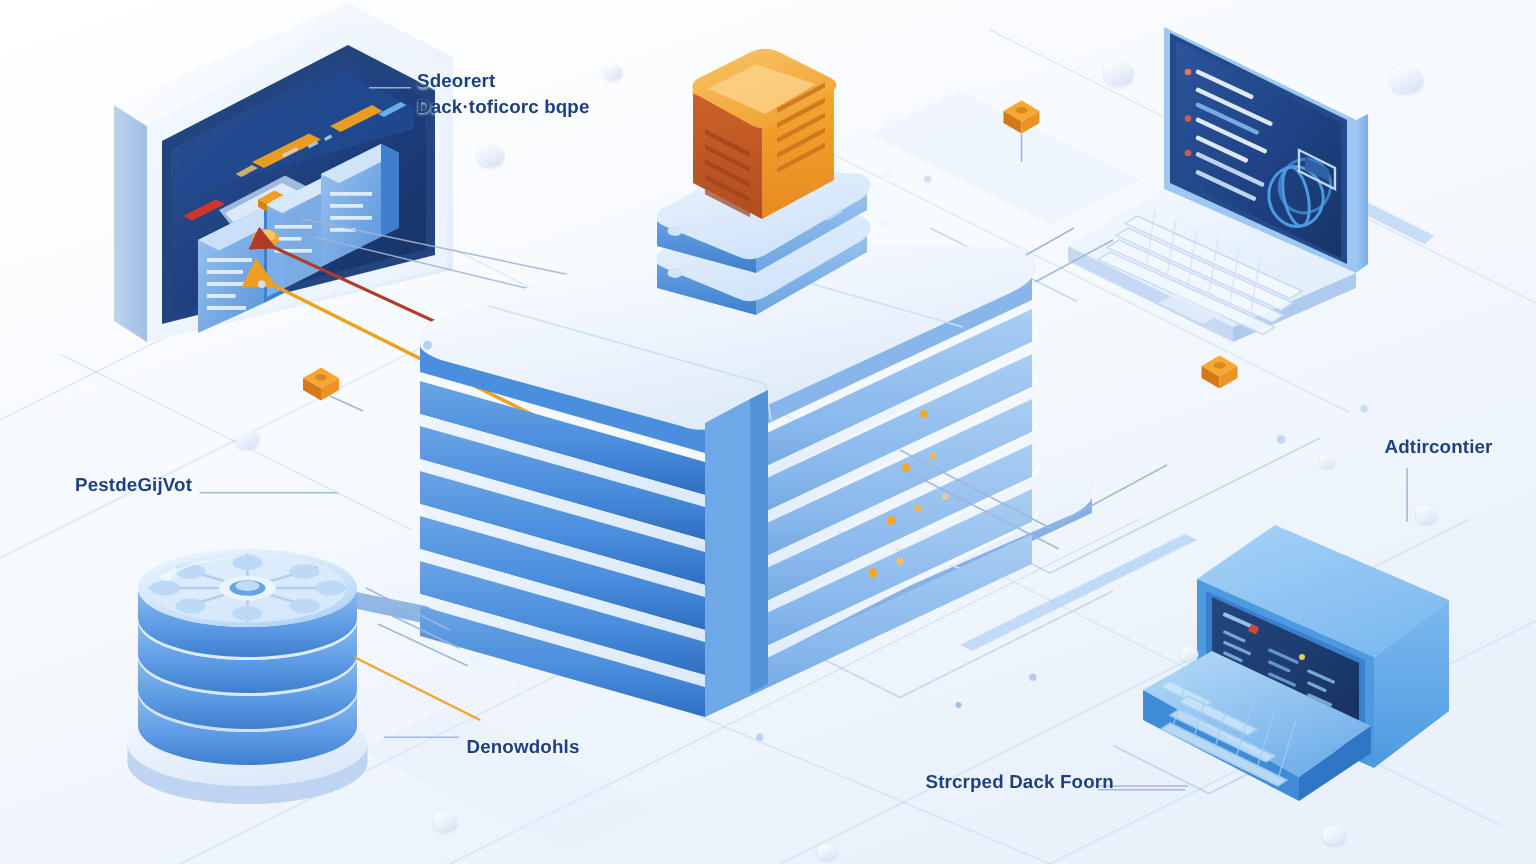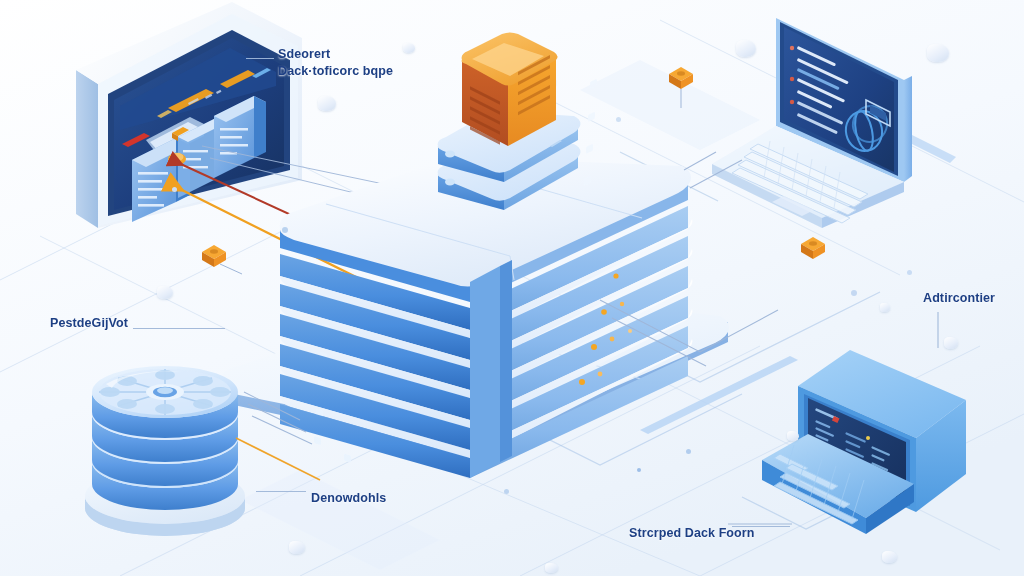--- a/index.html
+++ b/index.html
@@ -735,18 +735,18 @@
     <span>Sdeorert</span>
     <span class="l2">Dack·toficorc bqpe</span>
   </div>
 
   <div class="anno" style="left:50px;top:316px;">PestdeGijVot</div>
   <div class="leader" style="left:133px;top:328px;width:92px;"></div>
 
   <div class="leader" style="left:256px;top:491px;width:50px;"></div>
   <div class="anno" style="left:311px;top:479px;margin-top:12px;">Denowdohls</div>
 
-  <div class="anno" style="left:617px;top:526px;margin-left:12px;">Strcrped Dack Foorn</div>
+  <div class="anno" style="left:617px;top:514px;">Strcrped Dack Foorn</div>
   <div class="leader" style="left:732px;top:526px;width:58px;"></div>
 
   <div class="anno" style="left:903px;top:291px;margin-left:20px;">Adtircontier</div>
 
 </div>
 
 </body></html>

